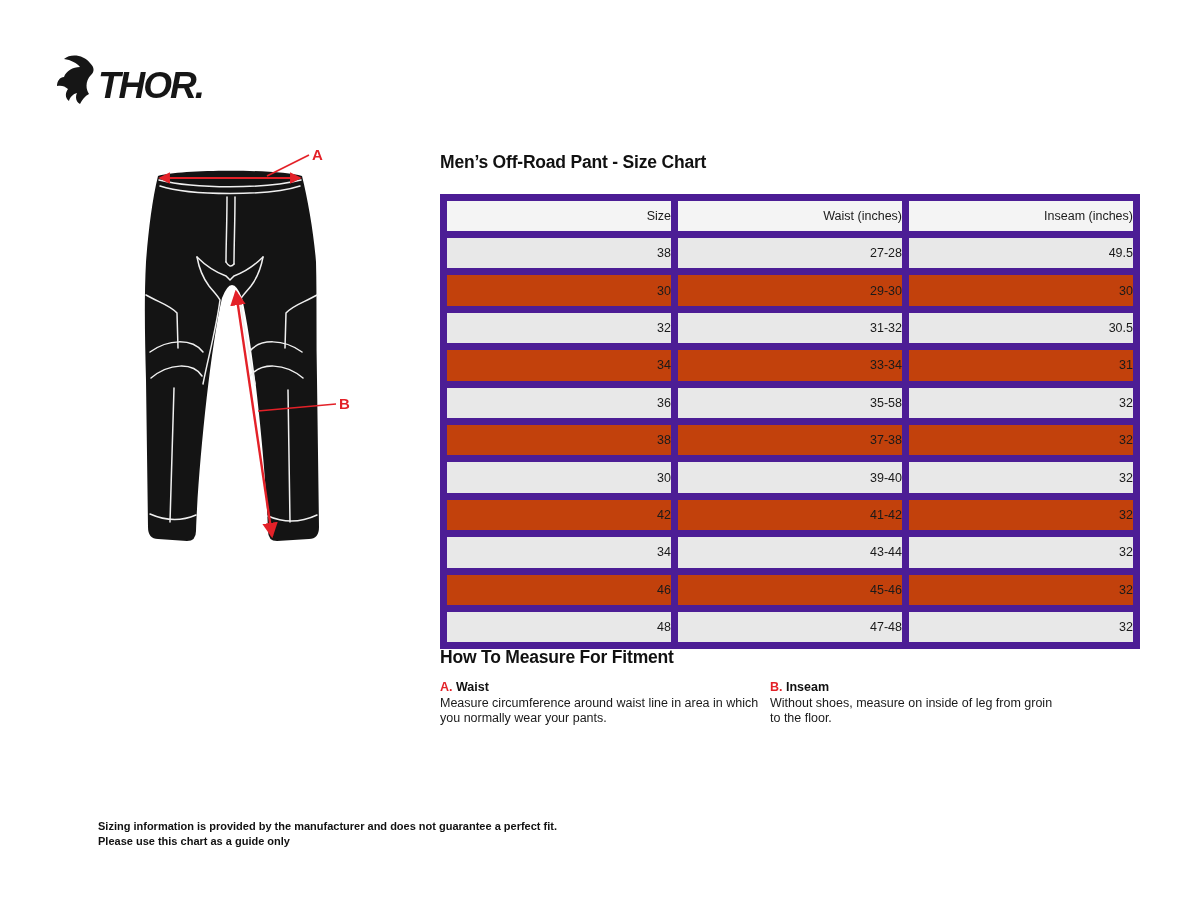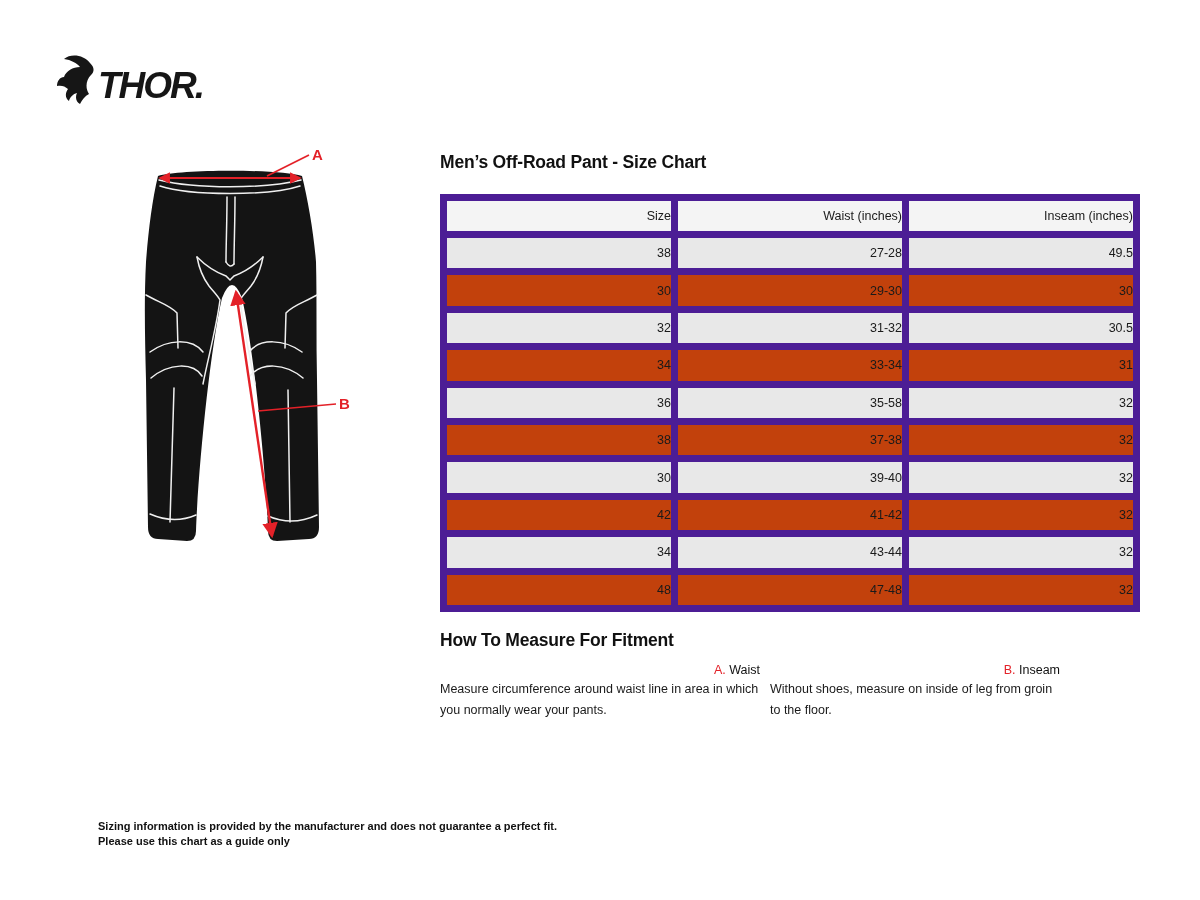--- a/index.html
+++ b/index.html
@@ -29,28 +29,28 @@
   table.size-table th, table.size-table td {
     border: 7px solid #4c1d95; text-align: right; vertical-align: middle;
     font-size: 12.5px; font-weight: 400; color: #1a1a1a;
   }
   table.size-table th { height: 37px; background: #f4f4f4; }
   table.size-table td { height: 37.4px; background: #c2410c; }
   table.size-table tbody tr:nth-child(odd) td { background: #e8e8e8; }
 
   
   .measure { position: absolute; left: 440px; top: 630px; width: 700px; }
-  .measure-heading { font-size: 17.5px; font-weight: bold; letter-spacing: -0.2px; color: #111; }
+  .measure-heading { font-size: 17.5px; font-weight: bold; letter-spacing: -0.2px; color: #111; margin-top: 17px; }
   .measure-cols { position: relative; margin-top: 12px; height: 70px; }
   .measure-item { position: absolute; top: 0; }
   .measure-item.item-a { left: 0; width: 320px; }
   .measure-item.item-b { left: 330px; width: 290px; }
-  .measure-label { font-size: 12.5px; font-weight: normal; color: #111; margin-bottom: 2px; text-align: right; }
+  .measure-label { font-size: 12.5px; font-weight: bold; color: #111; margin-bottom: 2px; }
   .measure-label .letter { color: #e32128; }
-  .measure-desc { font-size: 12.5px; line-height: 21px; color: #1a1a1a; }
+  .measure-desc { font-size: 12.5px; line-height: 15px; color: #1a1a1a; }
 
   
   .disclaimer {
     position: absolute; left: 58px; top: 819px;
     font-size: 11px; font-weight: bold; line-height: 15px; color: #111; margin-left: 40px;
   }
 </style>
 </head>
 <body>
 
@@ -168,20 +168,25 @@
             <td>42</td>
             <td>41-42</td>
             <td>32</td>
           </tr>
           <tr>
             <td>34</td>
             <td>43-44</td>
             <td>32</td>
           </tr>
           <tr>
+            <td>46</td>
+            <td>45-46</td>
+            <td>32</td>
+          </tr>
+          <tr>
             <td>48</td>
             <td>47-48</td>
             <td>32</td>
           </tr>
         </tbody>
     </table>
   </div>
 
   <div class="measure">
     <h2 class="measure-heading">How To Measure For Fitment</h2>

